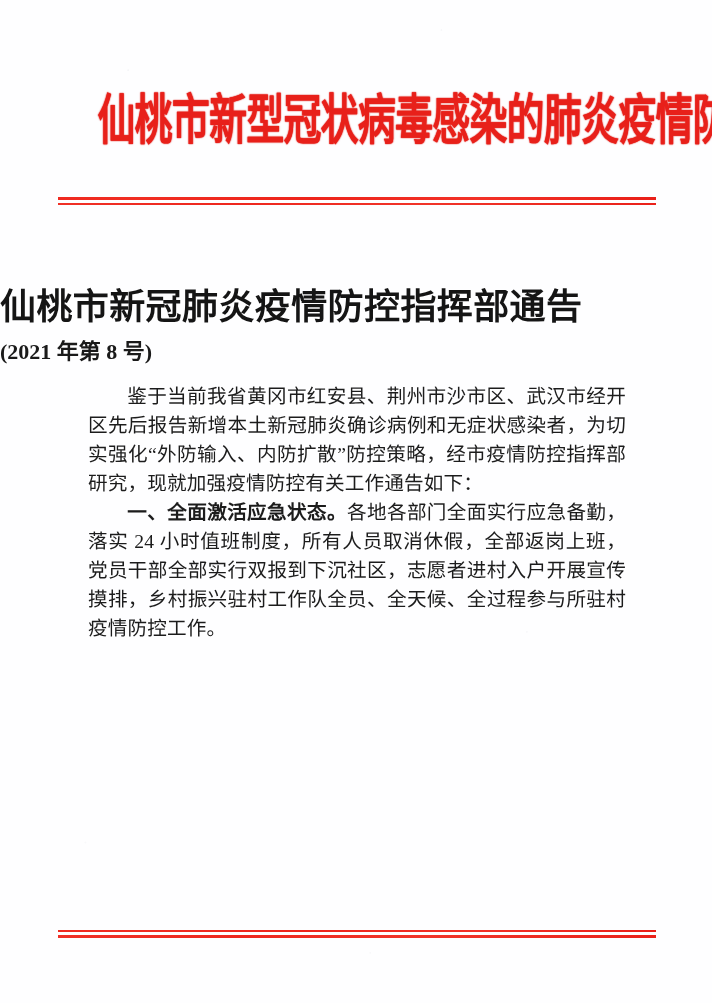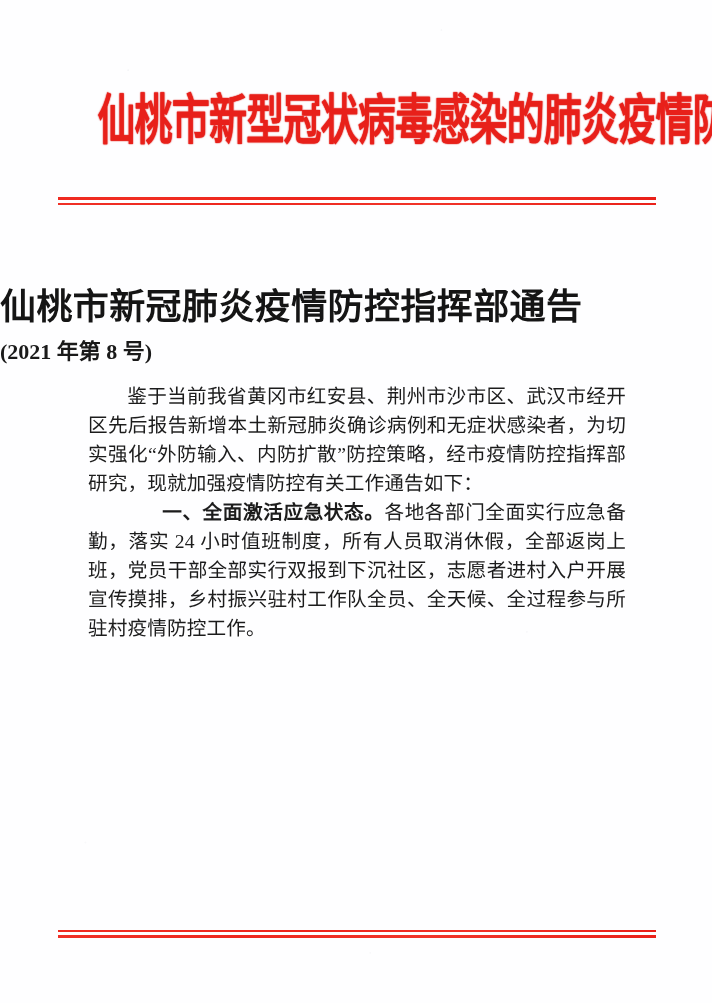--- a/index.html
+++ b/index.html
@@ -125,21 +125,20 @@
   .para {
     margin: 0;
     text-indent: 2em;
     text-align: justify;
   }
   .para + .para { margin-top: 0; }
   .sec-head {
     font-family: "DejaVu Sans", "Liberation Sans", sans-serif;
     font-weight: 700;
     letter-spacing: 0.2px;
-    margin-left: 35px;
   }
 </style>
 </head>
 <body>
 
 <div class="page">
 
   <div class="masthead">
     <span class="masthead-text">仙桃市新型冠状病毒感染的肺炎疫情防控指挥部</span>
   </div>

